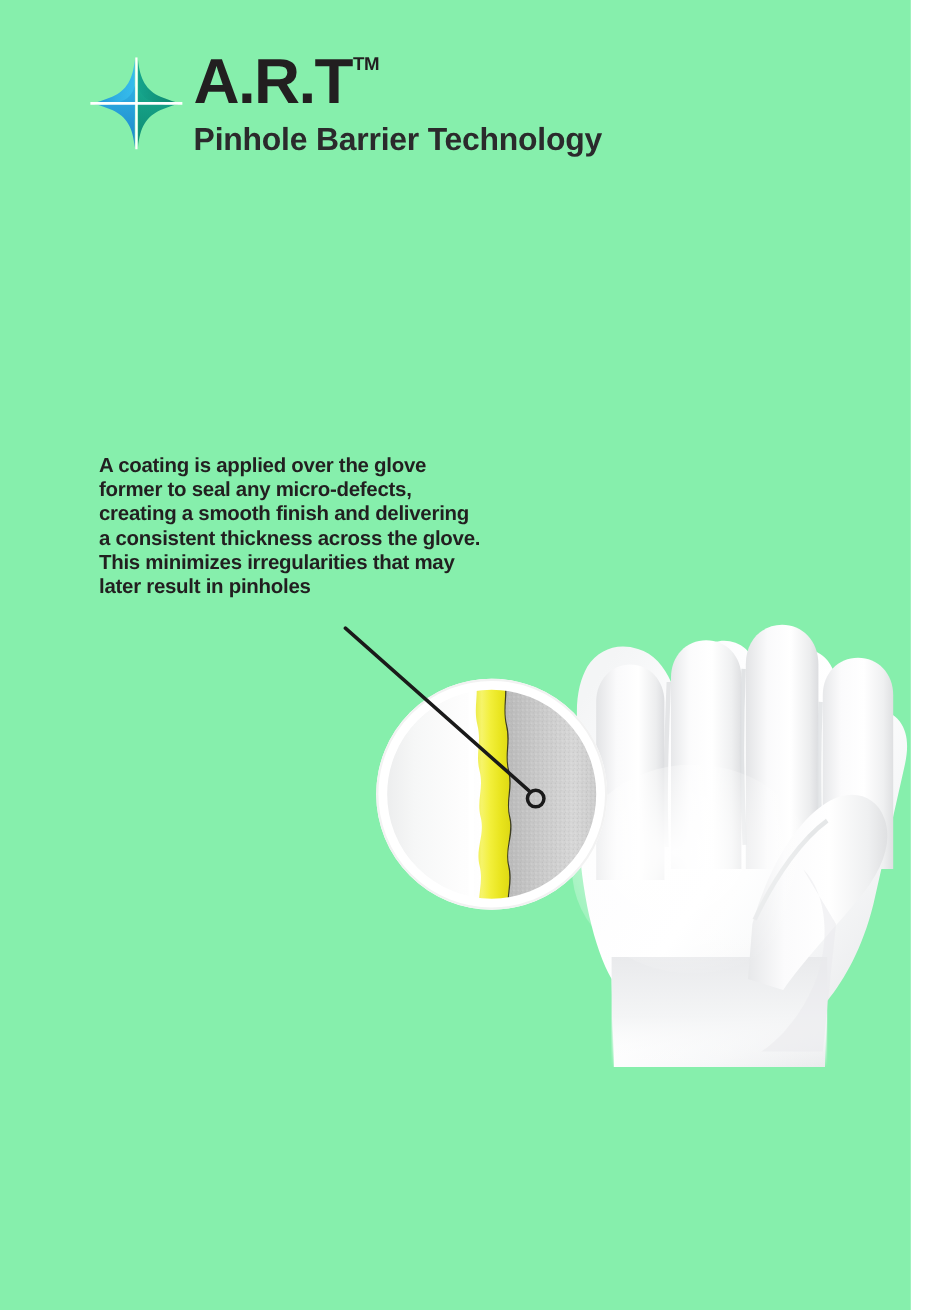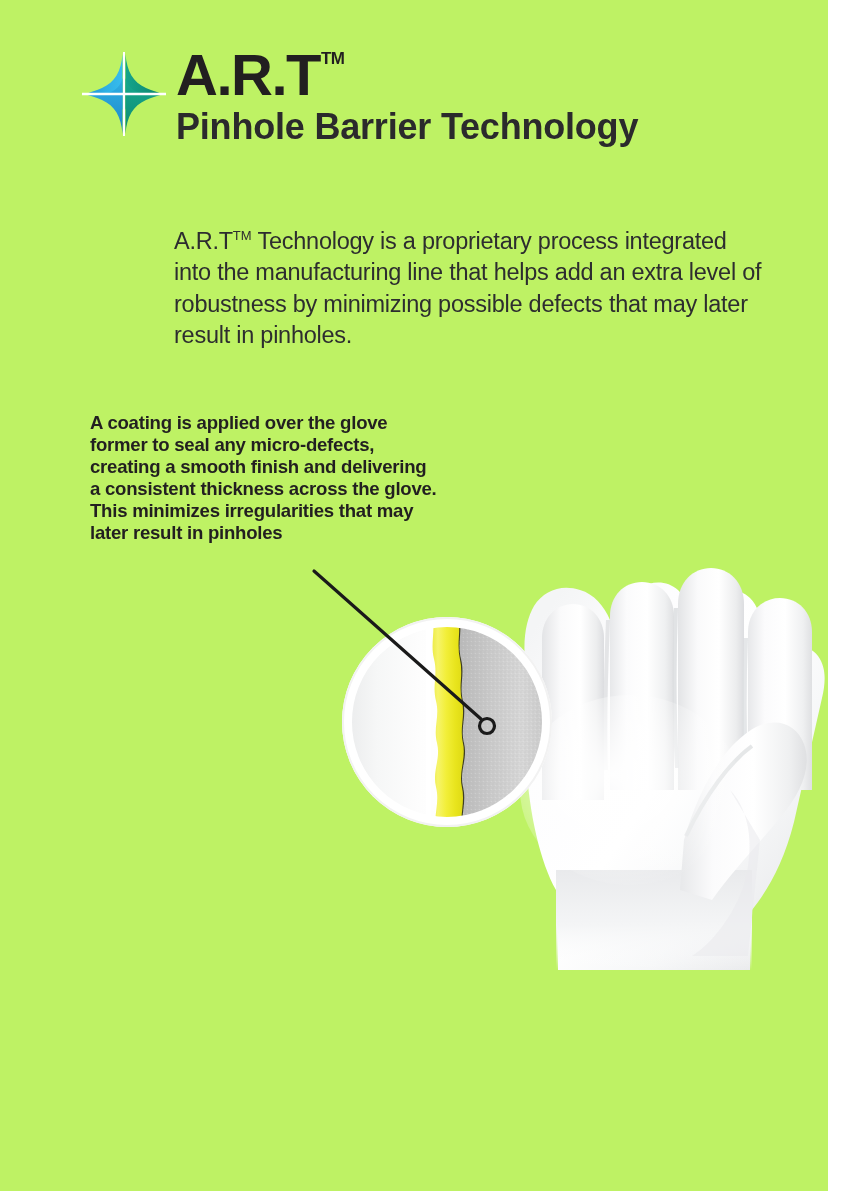--- a/index.html
+++ b/index.html
@@ -9,21 +9,21 @@
     background: #ffffff;
   }
   body {
     font-family: "Liberation Sans", sans-serif;
     -webkit-font-smoothing: antialiased;
   }
   #page {
     position: relative;
     width: 828px;
     height: 1191px;
-    background: #bef264;
+    background: #86efac;
     overflow: hidden;
   }
 
   
   #brand-header {
     position: absolute;
     left: 82px;
     top: 44px;
     width: 640px;
     height: 115px;
@@ -63,21 +63,21 @@
     margin-top: 4px;
     margin-left: 1px;
     letter-spacing: -0.5px;
   }
   #brand-tagline {
     position: absolute;
     left: 94px;
     top: 64px;
     font-family: "Liberation Sans", sans-serif;
     font-weight: bold;
-    font-size: 36px;
+    font-size: 29px;
     letter-spacing: -0.2px;
     color: #2b2a2c;
     line-height: 38px;
     white-space: nowrap;
   }
 
   
   #intro-paragraph {
     position: absolute;
     left: 174px;
@@ -184,21 +184,20 @@
       </svg>
     </div>
 
     <div id="brand-wordmark">
       <span id="brand-name">A.R.T</span><span id="brand-tm">TM</span>
     </div>
 
     <div id="brand-tagline">Pinhole Barrier Technology</div>
   </div>
 
-  <p id="intro-paragraph"><span>A.R.T</span><sup>TM</sup><span> Technology is a proprietary process integrated into the manufacturing line that helps add an extra level of robustness by minimizing possible defects that may later result in pinholes.</span></p>
 
   <div id="glove-illustration">
     <svg width="412" height="600" viewBox="0 0 412 600" aria-hidden="true">
       <defs>
         <linearGradient id="gloveBody" x1="0.05" y1="0.1" x2="0.95" y2="0.9">
           <stop offset="0%" stop-color="#f4f5f6"></stop>
           <stop offset="22%" stop-color="#fdfdfe"></stop>
           <stop offset="48%" stop-color="#ffffff"></stop>
           <stop offset="72%" stop-color="#f6f7f8"></stop>
           <stop offset="100%" stop-color="#e6e7e9"></stop>

